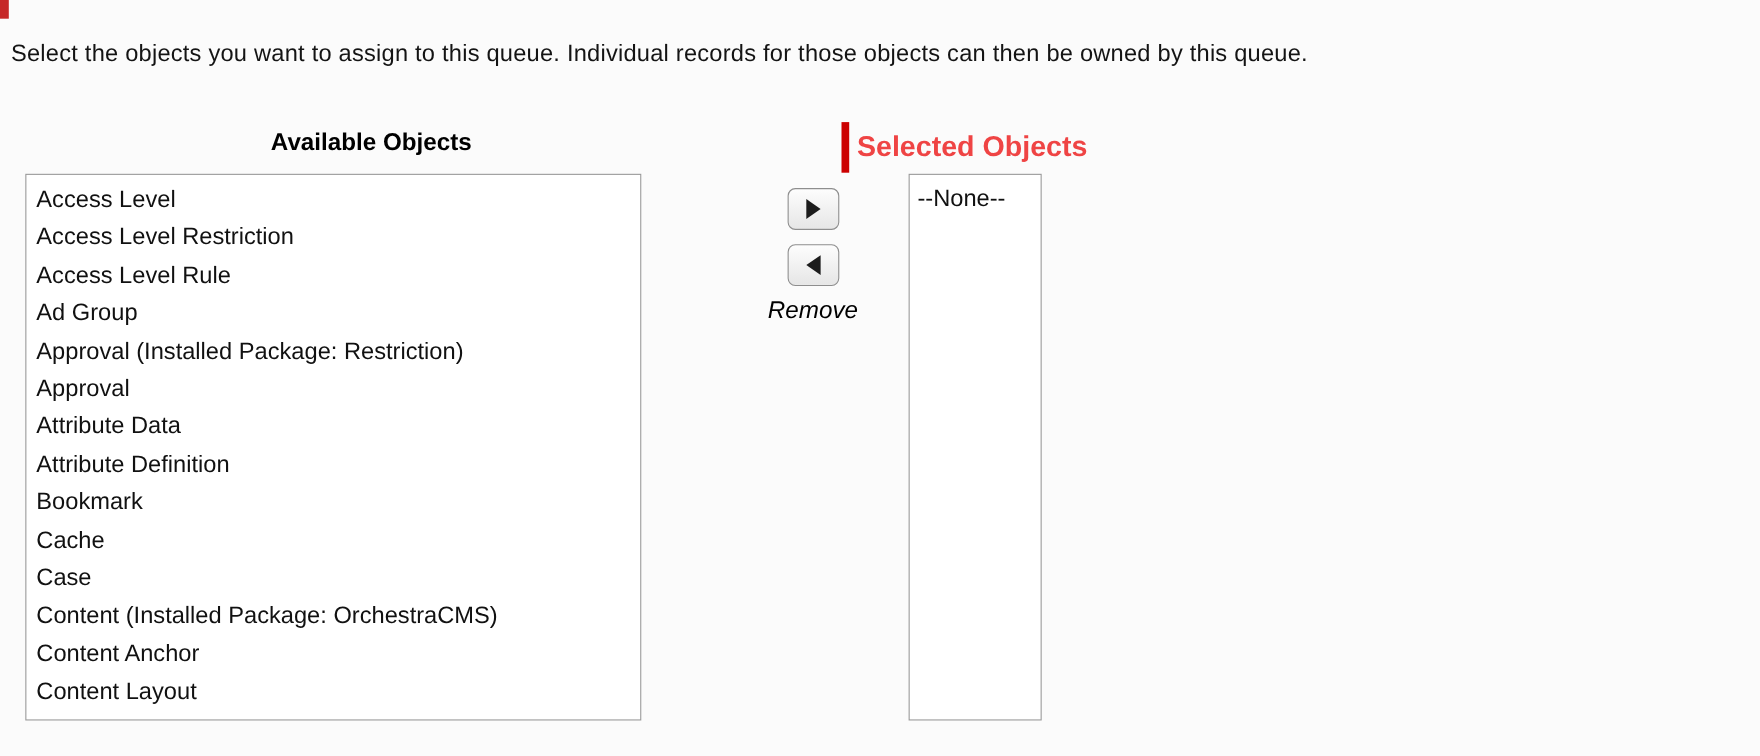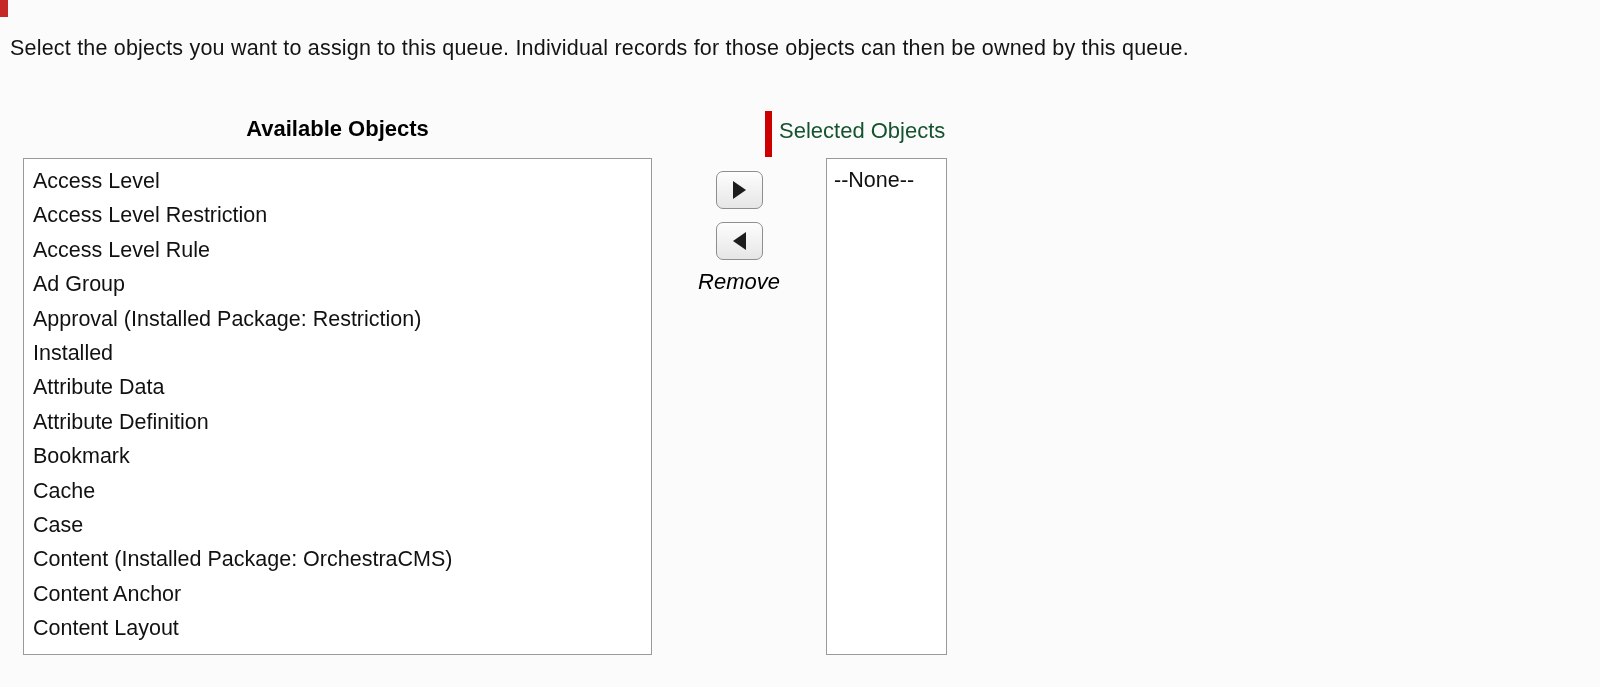--- a/index.html
+++ b/index.html
@@ -15,26 +15,26 @@
   .description {
     position:absolute; left:10px; top:36px;
     font-size:21.5px; color:#141414; letter-spacing:0.2px;
   }
   .available-header {
     position:absolute; left:23px; top:116px; width:629px;
     text-align:center; font-weight:bold; font-size:22px; color:#000;
   }
   .selected-wrap { position:absolute; left:765px; top:111px; display:flex; align-items:flex-start; }
   .req-bar { width:7px; height:46px; margin-right:7px; }
-  .selected-header { font-weight:normal; font-size:22px; color:#14532d; padding-top:7px; }
+  .selected-header { font-weight:bold; font-size:26px; color:#ef4444; padding-top:7px; }
   .listbox {
     position:absolute; top:158px; background:#ffffff;
     border:1px solid #9a9a9a; overflow:hidden;
   }
-  .listbox.available { left:23px; width:629px; height:497px; padding:5px 0 0 9px; }
+  .listbox.available { left:23px; width:560px; height:497px; padding:5px 0 0 9px; }
   .listbox.selected  { left:826px; width:121px; height:497px; padding:4px 0 0 7px; }
   .list-item { font-size:21.5px; line-height:34.4px; white-space:nowrap; color:#111; }
   .controls { position:absolute; left:652px; top:158px; width:174px; text-align:center; }
   .ctrl-label { font-size:22px; color:#000; }
   .add-label { margin-top:128px; }
   .remove-label { margin-top:9px;font-style:italic; }
   .arrow-btn {
     display:flex; align-items:center; justify-content:center;
     margin:13px auto 0; width:47px; height:38px;
     border:1px solid #8e8e8e; border-radius:7px;
@@ -53,21 +53,21 @@
 <div class="description">Select the objects you want to assign to this queue. Individual records for those objects can then be owned by this queue.</div>
 
 <div class="available-header">Available Objects</div>
 
 <div class="listbox available">
   <div class="list-item">Access Level</div>
   <div class="list-item">Access Level Restriction</div>
   <div class="list-item">Access Level Rule</div>
   <div class="list-item">Ad Group</div>
   <div class="list-item">Approval (Installed Package: Restriction)</div>
-  <div class="list-item">Installed</div>
+  <div class="list-item">Approval</div>
   <div class="list-item">Attribute Data</div>
   <div class="list-item">Attribute Definition</div>
   <div class="list-item">Bookmark</div>
   <div class="list-item">Cache</div>
   <div class="list-item">Case</div>
   <div class="list-item">Content (Installed Package: OrchestraCMS)</div>
   <div class="list-item">Content Anchor</div>
   <div class="list-item">Content Layout</div>
 </div>
 

